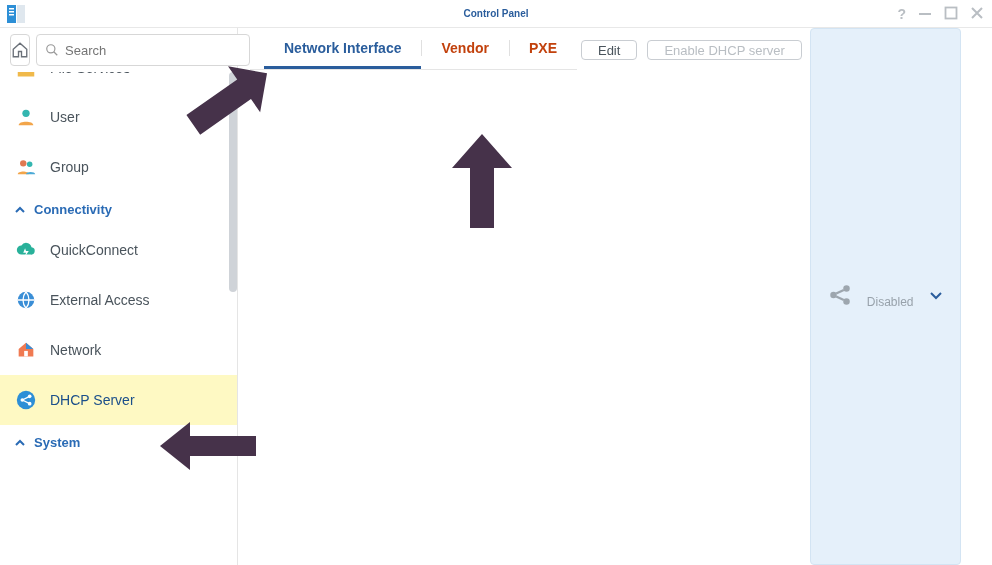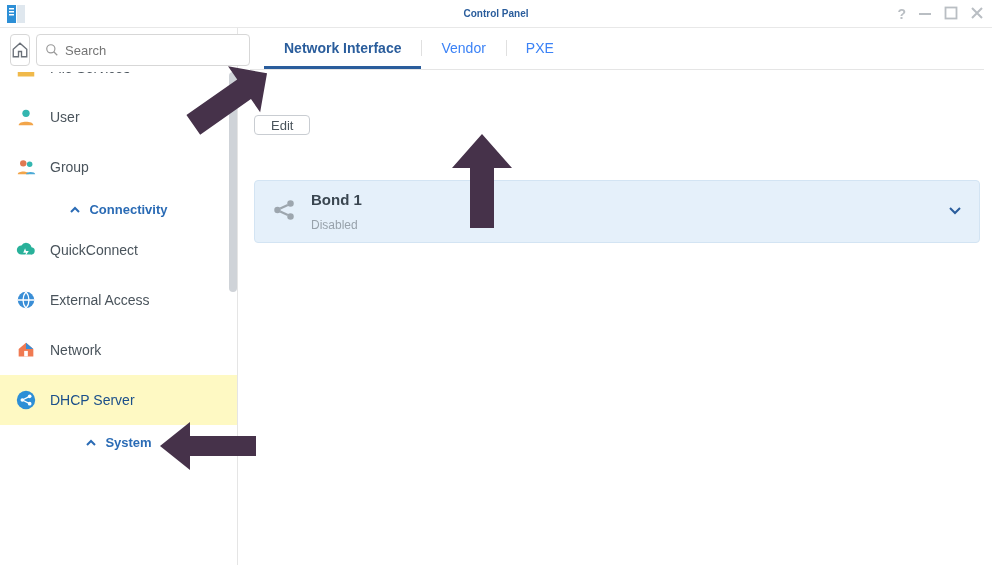--- a/index.html
+++ b/index.html
@@ -119,54 +119,52 @@
     display: flex; align-items: center; justify-content: center;
   }
   .nav-section {
     display: flex; align-items: center;
     gap: 8px;
     padding: 10px 14px 8px;
     color: #2a6bb5;
     font-weight: 600;
     font-size: 13px;
     cursor: pointer;
-    justify-content: center;
   }
   .nav-section svg { width: 12px; height: 12px; }
 
   .scrollbar-stub {
     position: absolute;
     right: 0; top: 0;
     width: 8px; height: 220px;
     background: #cfd3d8;
     border-radius: 4px;
   }
 
   .main {
     flex: 1;
     display: flex;
-    flex-direction: column;
     padding: 0 8px 0 12px;
-    gap: 33px;
   }
   .tabbar {
     display: flex;
     align-items: flex-end;
     height: 42px;
     border-bottom: 1px solid #e5e5e5;
     gap: 0;
     padding-left: 14px;
   }
   .tab {
     padding: 10px 20px 10px;
     font-size: 14px;
-    color: #3b82f6;
+    color: #c2410c;
     cursor: pointer;
     border-bottom: 3px solid transparent;
     position: relative;
+    font-weight: bold;
   }
   .tab + .tab::before {
     content: "";
     position: absolute;
     left: 0; top: 10px; bottom: 10px;
     width: 1px; background: #e0e0e0;
   }
   .tab.active {
     color: #2a5d9c;
     font-weight: 600;
@@ -355,33 +353,33 @@
 
   <div class="main">
     <div class="tabbar">
       <div class="tab active"><span>Network Interface</span></div>
       <div class="tab"><span>Vendor</span></div>
       <div class="tab"><span>PXE</span></div>
     </div>
 
     <div class="toolbar">
       <button class="btn">Edit</button>
+      <button class="btn disabled">Enable DHCP server</button>
     </div>
 
     <div class="iface-card">
       <div class="share-icon">
         <svg width="26" height="26" viewBox="0 0 24 24">
             <circle cx="6" cy="12" r="3" fill="currentColor"></circle>
             <circle cx="18" cy="6" r="3" fill="currentColor"></circle>
             <circle cx="18" cy="18" r="3" fill="currentColor"></circle>
             <path d="M8.5 10.7 L15.5 7.3 M8.5 13.3 L15.5 16.7" stroke="currentColor" stroke-width="2"></path>
           </svg>
       </div>
       <div class="texts">
-        <div class="name">Bond 1</div>
         <div class="status">Disabled</div>
       </div>
       <div class="chev">
         <svg width="16" height="16" viewBox="0 0 16 16">
             <path d="M3 6 L8 11 L13 6" fill="none" stroke="currentColor" stroke-width="2"></path>
           </svg>
       </div>
     </div>
   </div>
 </div>

